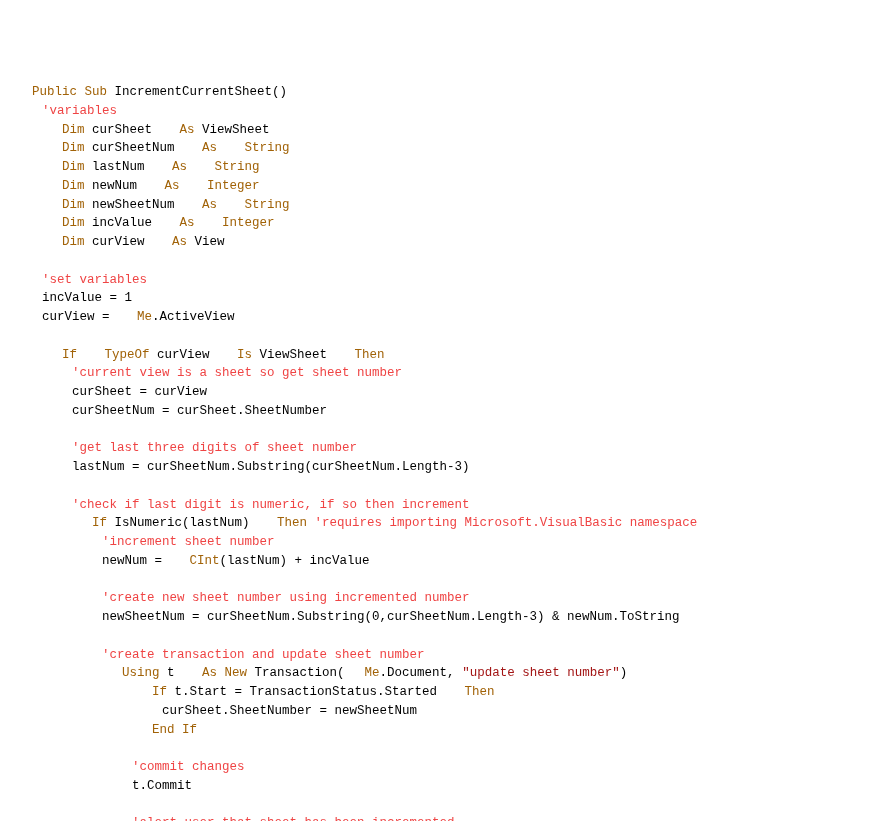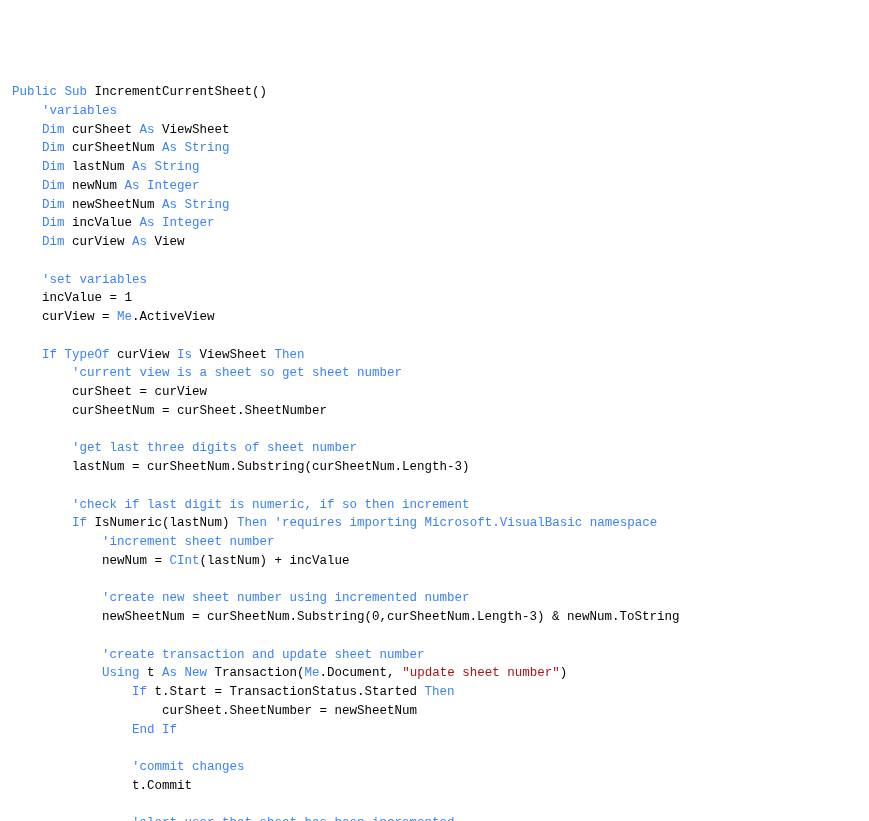--- a/index.html
+++ b/index.html
@@ -5,22 +5,22 @@
   body {
     margin: 0;
     padding: 8px 12px;
     font-family: Consolas, "Courier New", monospace;
     font-size: 12.5px;
     line-height: 1.5;
     background: #ffffff;
     color: #000000;
     white-space: pre;
   }
-  .kw { color: #3b82f6; }
-  .cm { color: #3b82f6; }
+  .kw { color: #a16207; margin-left: 20px; }
+  .cm { color: #ef4444; }
   .str { color: #a31515; }
   .line { display: block; }
 </style>
 </head>
 <body>
 
 
 
 <div id="code-container"><span class="line"><span class="kw">Public Sub</span> IncrementCurrentSheet()</span><span class="line">    <span class="cm">'variables</span></span><span class="line">    <span class="kw">Dim</span> curSheet <span class="kw">As</span> ViewSheet</span><span class="line">    <span class="kw">Dim</span> curSheetNum <span class="kw">As</span> <span class="kw">String</span></span><span class="line">    <span class="kw">Dim</span> lastNum <span class="kw">As</span> <span class="kw">String</span></span><span class="line">    <span class="kw">Dim</span> newNum <span class="kw">As</span> <span class="kw">Integer</span></span><span class="line">    <span class="kw">Dim</span> newSheetNum <span class="kw">As</span> <span class="kw">String</span></span><span class="line">    <span class="kw">Dim</span> incValue <span class="kw">As</span> <span class="kw">Integer</span></span><span class="line">    <span class="kw">Dim</span> curView <span class="kw">As</span> View</span><span class="line">&nbsp;</span><span class="line">    <span class="cm">'set variables</span></span><span class="line">    incValue = 1</span><span class="line">    curView = <span class="kw">Me</span>.ActiveView</span><span class="line">&nbsp;</span><span class="line">    <span class="kw">If</span> <span class="kw">TypeOf</span> curView <span class="kw">Is</span> ViewSheet <span class="kw">Then</span></span><span class="line">        <span class="cm">'current view is a sheet so get sheet number</span></span><span class="line">        curSheet = curView</span><span class="line">        curSheetNum = curSheet.SheetNumber</span><span class="line">&nbsp;</span><span class="line">        <span class="cm">'get last three digits of sheet number</span></span><span class="line">        lastNum = curSheetNum.Substring(curSheetNum.Length-3)</span><span class="line">&nbsp;</span><span class="line">        <span class="cm">'check if last digit is numeric, if so then increment</span></span><span class="line">        <span class="kw">If</span> IsNumeric(lastNum) <span class="kw">Then</span> <span class="cm">'requires importing Microsoft.VisualBasic namespace</span></span><span class="line">            <span class="cm">'increment sheet number</span></span><span class="line">            newNum = <span class="kw">CInt</span>(lastNum) + incValue</span><span class="line">&nbsp;</span><span class="line">            <span class="cm">'create new sheet number using incremented number</span></span><span class="line">            newSheetNum = curSheetNum.Substring(0,curSheetNum.Length-3) &amp; newNum.ToString</span><span class="line">&nbsp;</span><span class="line">            <span class="cm">'create transaction and update sheet number</span></span><span class="line">            <span class="kw">Using</span> t <span class="kw">As New</span> Transaction(<span class="kw">Me</span>.Document, <span class="str">"update sheet number"</span>)</span><span class="line">                <span class="kw">If</span> t.Start = TransactionStatus.Started <span class="kw">Then</span></span><span class="line">                    curSheet.SheetNumber = newSheetNum</span><span class="line">                <span class="kw">End If</span></span><span class="line">&nbsp;</span><span class="line">                <span class="cm">'commit changes</span></span><span class="line">                t.Commit</span><span class="line">&nbsp;</span><span class="line">                <span class="cm">'alert user that sheet has been incremented</span></span></div>
 

